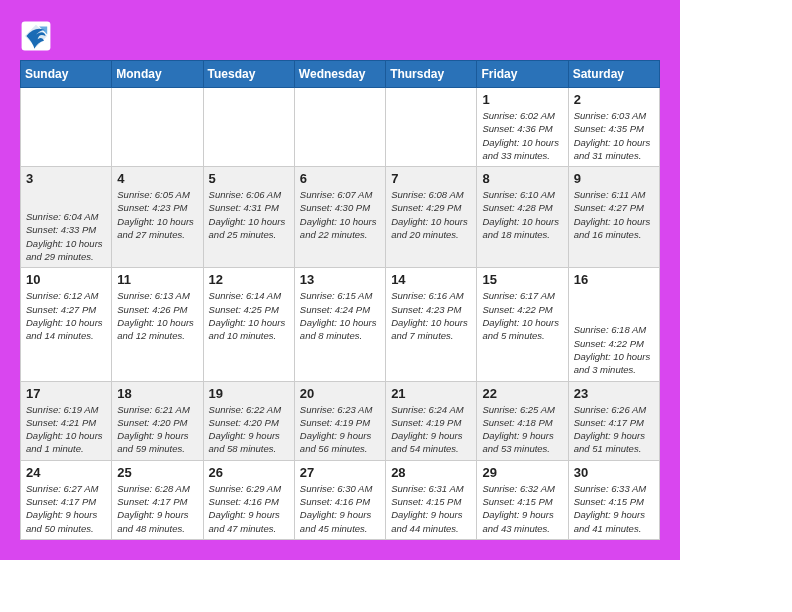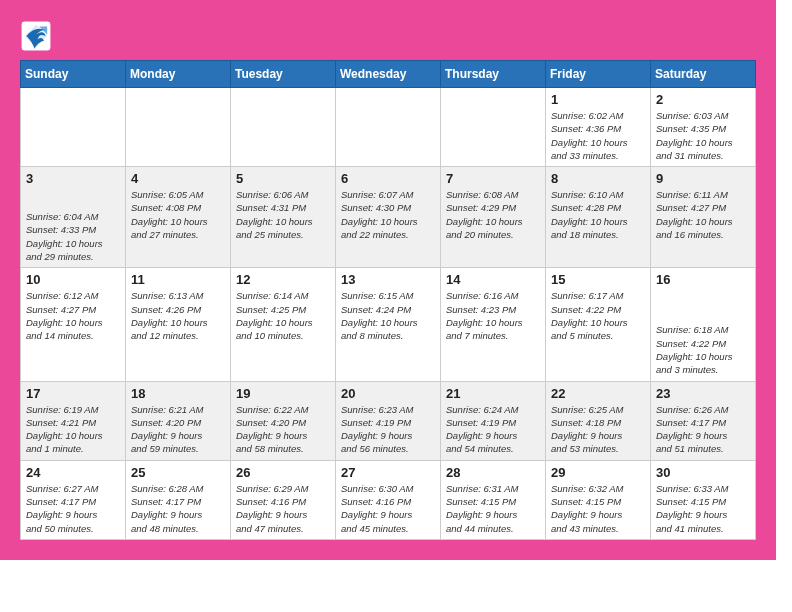--- a/index.html
+++ b/index.html
@@ -4,22 +4,22 @@
   <style>
     * { box-sizing: border-box; margin: 0; padding: 0; }
     body {
       font-family: Arial, sans-serif;
       background: #fff;
       width: 792px;
       min-height: 612px;
       padding: 0;
     }
     .page {
-      width: 776px;
-      background: #ec4899;
+      width: 680px;
+      background: #d946ef;
       padding: 16px 20px 20px 20px;
     }
     .header {
       display: flex;
       align-items: flex-start;
       justify-content: space-between;
       margin-bottom: 6px;
     }
     .logo {
       display: flex;
@@ -165,21 +165,21 @@
           <td style="background: rgb(240, 240, 240);">
             <span class="day-num">3</span>
             <div class="day-info" style="white-space: pre-line; margin-top: 24px;">Sunrise: 6:04 AM
 Sunset: 4:33 PM
 Daylight: 10 hours
 and 29 minutes.</div>
           </td>
           <td style="background: rgb(240, 240, 240);">
             <span class="day-num">4</span>
             <div class="day-info" style="white-space: pre-line;">Sunrise: 6:05 AM
-Sunset: 4:08 PM
+Sunset: 4:23 PM
 Daylight: 10 hours
 and 27 minutes.</div>
           </td>
           <td style="background: rgb(240, 240, 240);">
             <span class="day-num">5</span>
             <div class="day-info" style="white-space: pre-line;">Sunrise: 6:06 AM
 Sunset: 4:31 PM
 Daylight: 10 hours
 and 25 minutes.</div>
           </td>

